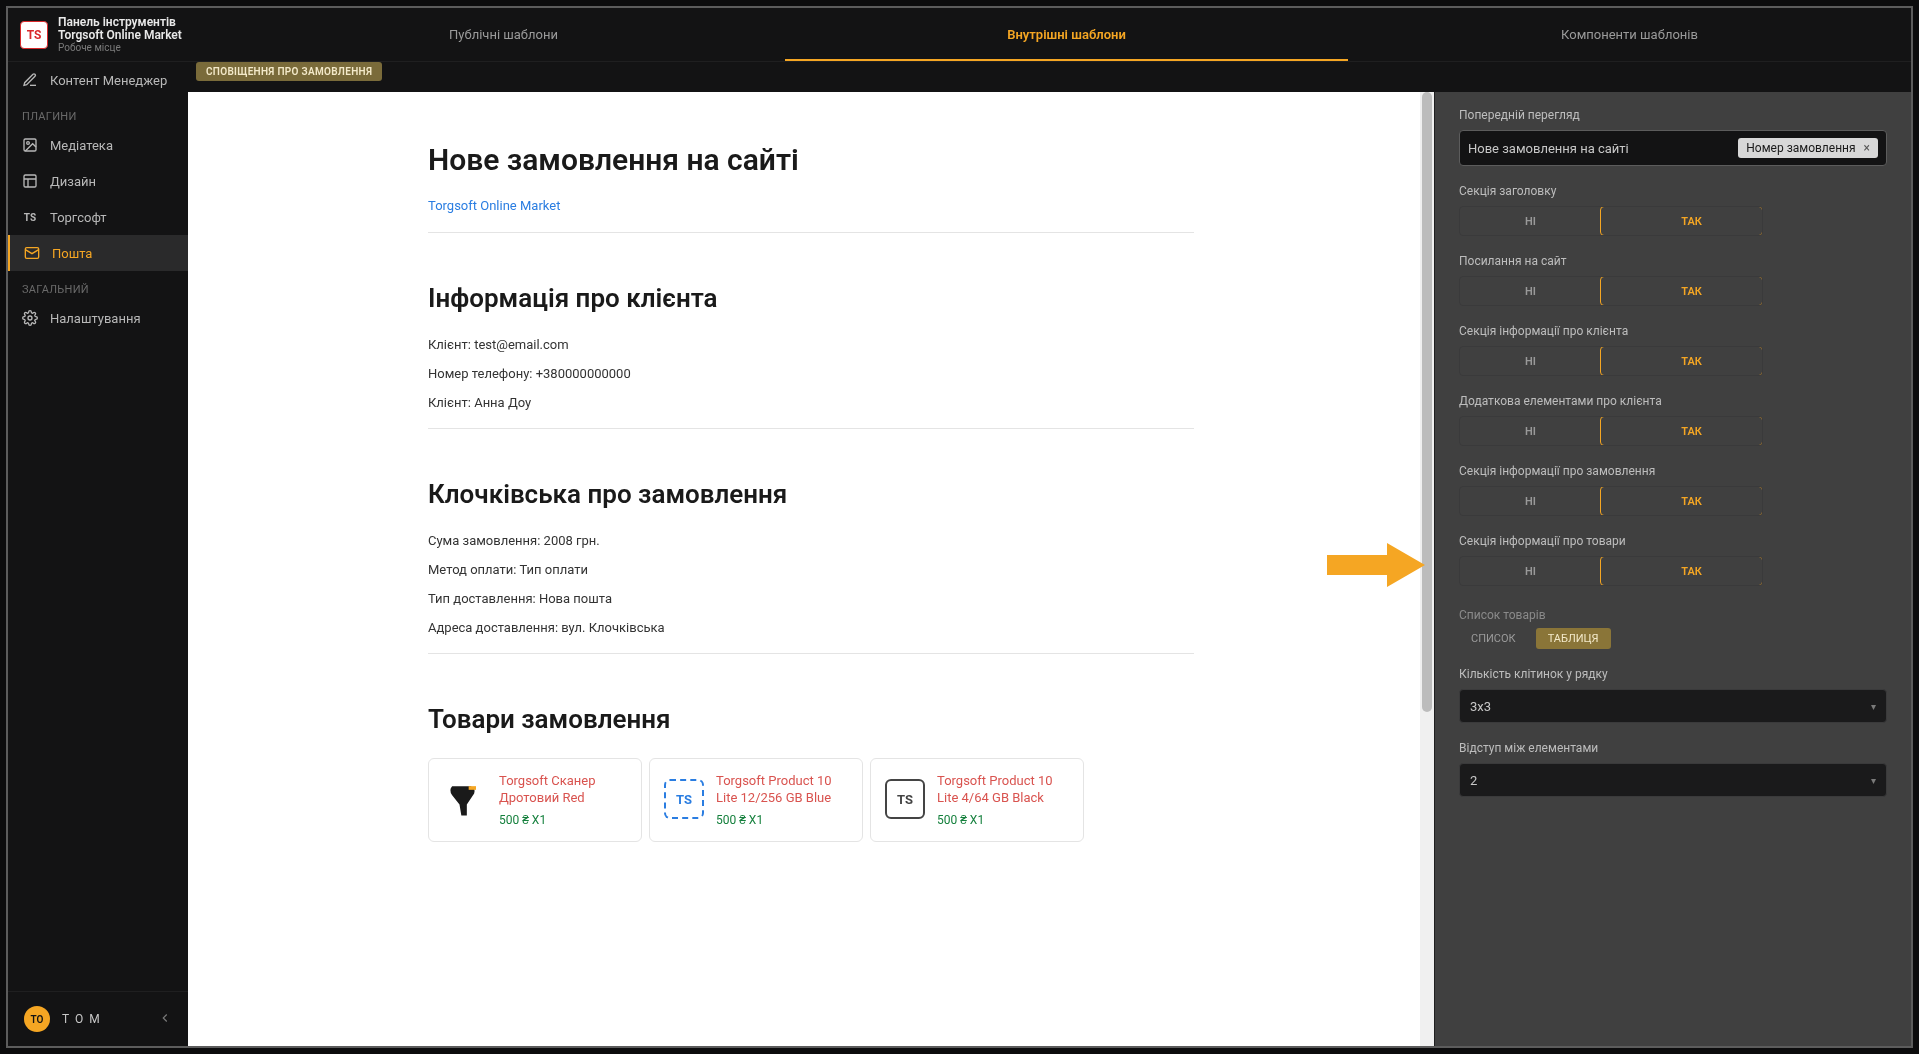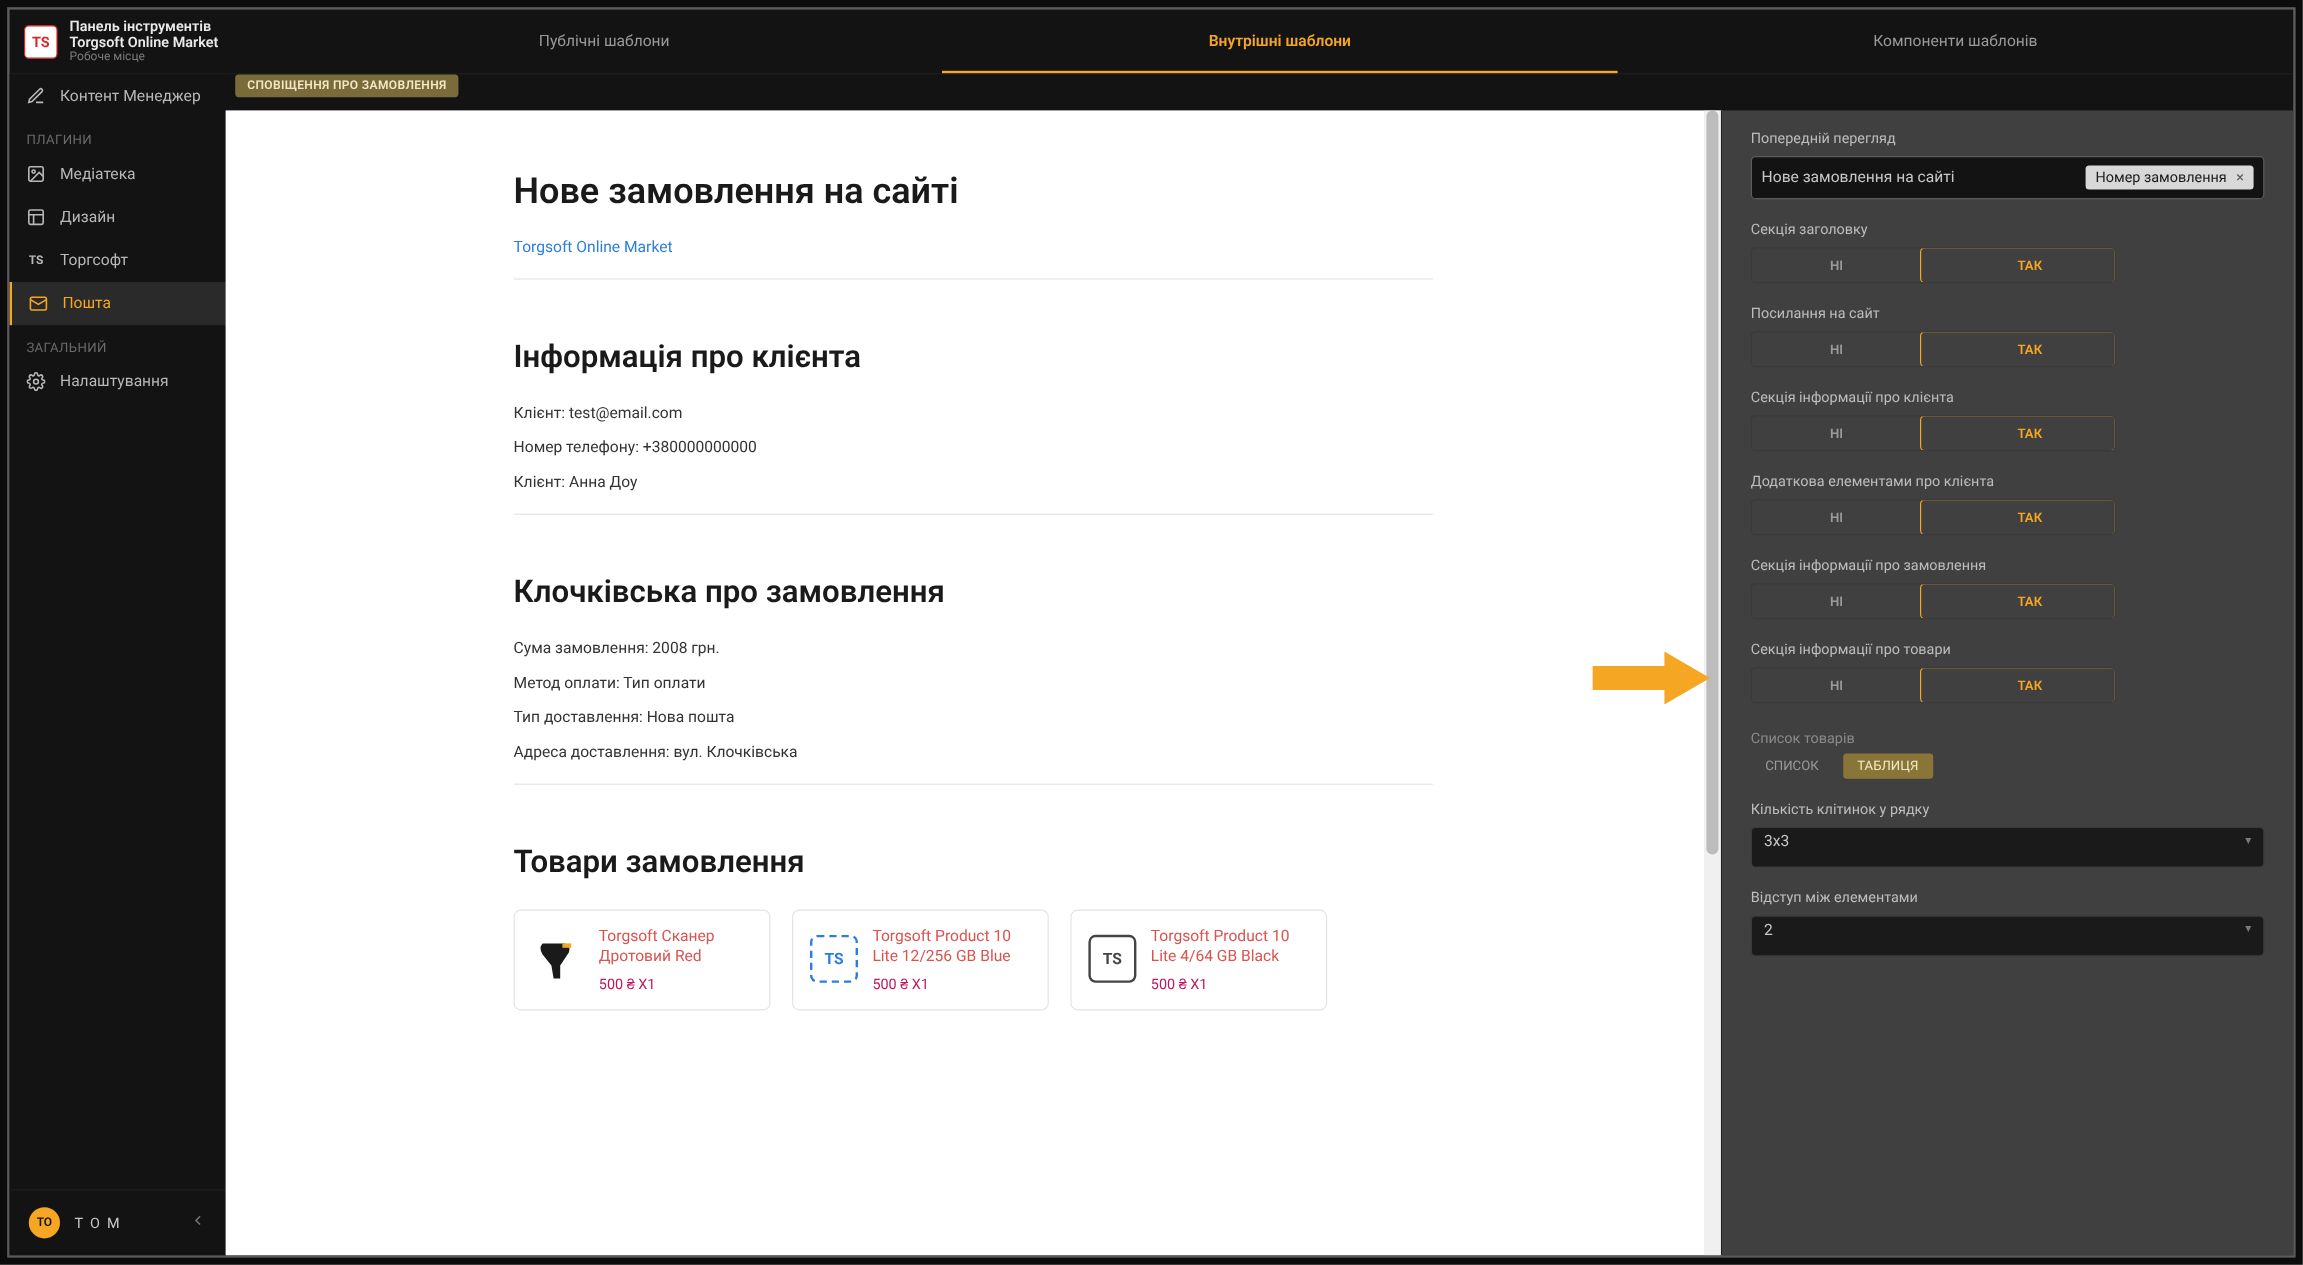--- a/index.html
+++ b/index.html
@@ -151,21 +151,21 @@
   position: relative;
 }
 .preview-inner { padding: 50px 240px 40px 240px; }
 .preview-inner h1 { font-size: 30px; font-weight: 600; margin-bottom: 18px; }
 .preview-inner h2 { font-size: 26px; font-weight: 600; margin: 50px 0 24px; }
 .site-link { color: #2a7de1; font-size: 13px; }
 .hr { border: none; border-top: 1px solid #e4e4e4; margin: 18px 0 0; }
 .info-line { font-size: 13px; color: #333; margin: 14px 0; }
 .products {
   display: flex;
-  gap: 18px;
+  gap: 7px;
   margin-top: 20px;
 }
 .product-card {
   width: 214px;
   border: 1px solid #e4e4e4;
   border-radius: 6px;
   padding: 14px;
   display: flex;
   gap: 12px;
   align-items: flex-start;
@@ -177,21 +177,21 @@
 }
 .ts-badge {
   width: 40px; height: 40px;
   border: 2px dashed #2a7de1;
   border-radius: 6px;
   display: flex; align-items: center; justify-content: center;
   font-weight: 700; font-size: 13px; color: #2a7de1;
 }
 .ts-badge.dark { border-style: solid; border-color: #444; color: #444; }
 .product-name { color: #d9534f; font-size: 13px; line-height: 1.3; margin-bottom: 6px; }
-.product-price { font-size: 12px; color: #be185d; }
+.product-price { font-size: 12px; color: #15803d; }
 
 .config-pane {
   width: 476px;
   background: #404040;
   overflow-y: auto;
   padding: 16px 24px 24px;
   position: relative;
 }
 .cfg-label { font-size: 12px; color: #bdbdbd; margin: 18px 0 8px; }
 .cfg-label.first { margin-top: 0; }
@@ -254,20 +254,21 @@
   color: #f3e9c9;
 }
 .select-field {
   border: 1px solid #3a3a3b;
   border-radius: 4px;
   height: 34px;
   background: #1a1a1b;
   color: #c8c8c8;
   padding: 4px 10px;
   display: flex;
+  align-items: center;
   justify-content: space-between;
   font-size: 13px;
   cursor: pointer;
 }
 .caret { font-size: 10px; color: #7a7a7a; }
 .cfg-sub { font-size: 12px; color: #8a8a8a; margin: 22px 0 6px; }
 .arrow-callout {
   position: absolute;
   left: 1319px;
   top: 535px;

